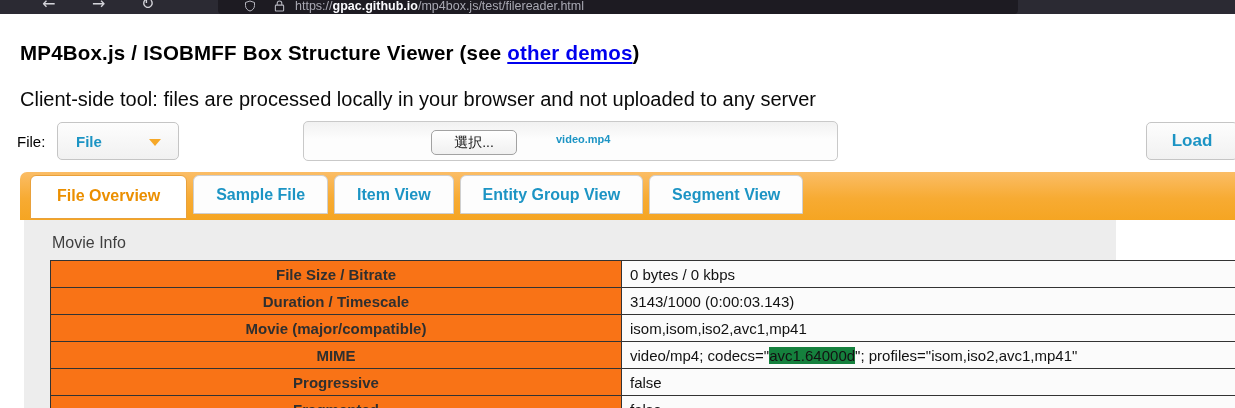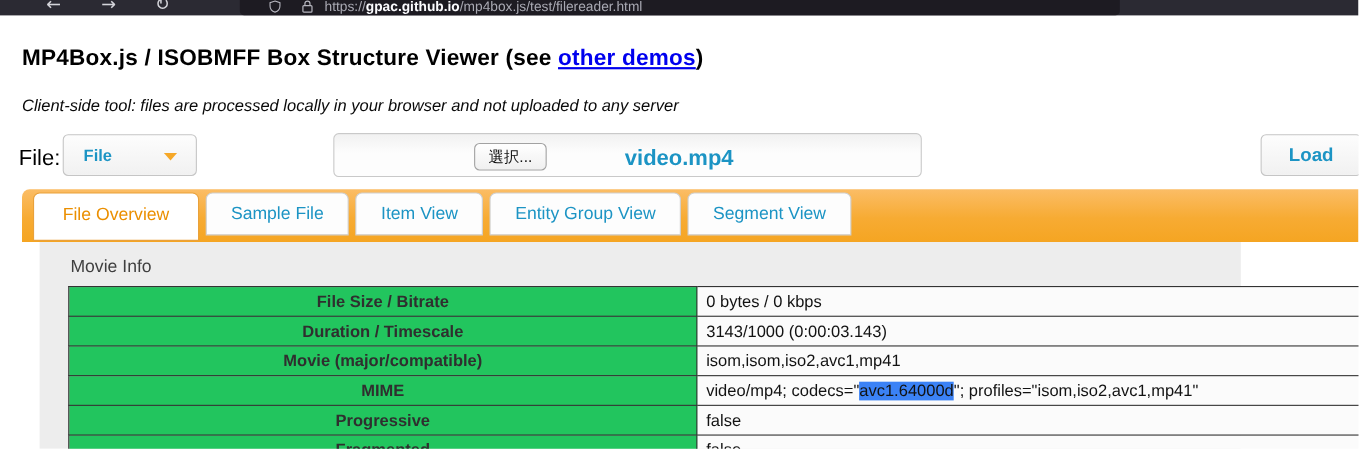--- a/index.html
+++ b/index.html
@@ -32,95 +32,95 @@
   }
   .url-domain { color:#fbfbfe; font-weight:bold; }
 
   
   .page-title {
     position:absolute; left:20px; top:41px; font-size:20.5px; font-weight:bold;
     white-space:nowrap; letter-spacing:0.2px;
   }
   .page-title a { color:#0000ee; text-decoration:underline; }
   .page-subtitle {
-    position:absolute; left:20px; top:88px; font-size:15px; color:#0a0a0a; white-space:nowrap;font-style:italic;
+    position:absolute; left:20px; top:88px; font-size:20px; color:#0a0a0a; white-space:nowrap;
   }
 
   
-  .file-label { position:absolute; left:17px; top:133px; font-size:20px; }
+  .file-label { position:absolute; left:17px; top:133px; font-size:15px; }
   .ui-btn {
     position:absolute; border:1px solid #c5c5c5; border-radius:5px;
     background:linear-gradient(#fdfdfd, #f1f1f1);
     color:#1c94c4; font-weight:bold; cursor:pointer;
   }
   .file-dropdown { left:57px; top:122px; width:122px; height:38px; }
   .file-dropdown .dd-label {
     position:absolute; left:18px; top:10px; font-size:15px;
   }
   .dd-arrow {
     position:absolute; right:17px; top:16px; width:0; height:0;
     border-left:6px solid transparent; border-right:6px solid transparent;
     border-top:7px solid #f6a828;
   }
   .file-input-box {
     position:absolute; left:303px; top:121px; width:535px; height:40px;
     border:1px solid #c9c9c9; border-radius:5px;
     background:linear-gradient(#f1f1f1, #fdfdfd 45%);
   }
   .choose-btn {
-    position:absolute; left:127px; top:8px; width:66px; height:25px;
+    position:absolute; left:127px; top:8px; width:86px; height:25px;
     border:1px solid #a2a2a2; border-radius:5px;
     background:linear-gradient(#ffffff, #f0f0f0);
     font-size:14px; color:#111; text-align:center; line-height:23px;
   }
   .file-name {
-    position:absolute; left:264px; top:11px; font-size:20px; font-weight:bold; color:#1c94c4;
+    position:absolute; left:252px; top:11px; font-size:11px; font-weight:bold; color:#1c94c4;
   }
   .load-btn {
     left:1146px; top:122px; width:92px; height:38px;
     font-size:17px; text-align:center; line-height:36px;
   }
 
   
   .tab-strip {
     position:absolute; left:20px; top:172px; width:1215px; height:48px;
     background:linear-gradient(#fbbd66 0%, #f7ab33 55%, #f5a522 100%);
     border-radius:7px 0 0 0;
   }
   .tab-row { position:absolute; left:10px; top:3px; display:flex; gap:6px; align-items:flex-start; }
   .tab {
     height:39px; line-height:37px; padding:0 22px;
     background:#fdfdfd; border:1px solid #cfcfcf; border-radius:6px 6px 0 0;
-    font-size:16px; font-weight:normal; color:#1c94c4; cursor:pointer; white-space:nowrap;
+    font-size:16px; font-weight:bold; color:#1c94c4; cursor:pointer; white-space:nowrap;
   }
   .tab.active {
     height:44px; line-height:40px; padding:0 26px;
     background:#ffffff; border:1px solid #e9a13b; color:#eb8f00;
   }
 
   
   .panel {
-    position:absolute; left:36px; top:220px; width:1092px; height:188px;
+    position:absolute; left:24px; top:220px; width:1092px; height:188px;
     background:#ededed;
   }
   .panel-heading { position:absolute; left:28px; top:14px; font-size:16px; color:#3f3f3f; }
   .info-table {
     position:absolute; left:26px; top:40px; width:1250px;
     border-collapse:collapse; font-size:15px;
   }
   .info-table th, .info-table td {
     border:1px solid #333; height:27px; vertical-align:middle;
   }
   .info-table th {
-    width:571px; background:#22c55e; color:#2f2f2f; font-weight:bold; text-align:center;
+    width:571px; background:#f97316; color:#2f2f2f; font-weight:bold; text-align:center;
   }
   .info-table td {
     background:#fbfbfb; color:#121212; padding-left:8px; text-align:left; white-space:nowrap;
   }
-  .sel { background:#3b82f6;text-align:center; }
+  .sel { background:#15803d;text-align:center; }
 </style>
 </head>
 <body>
 
 <div class="browser-bar">
   <span class="nav-glyph" style="left:42px">←</span>
   <span class="nav-glyph" style="left:92px">→</span>
   <span class="nav-glyph" style="left:141px">↻</span>
 
   <div class="url-field">

